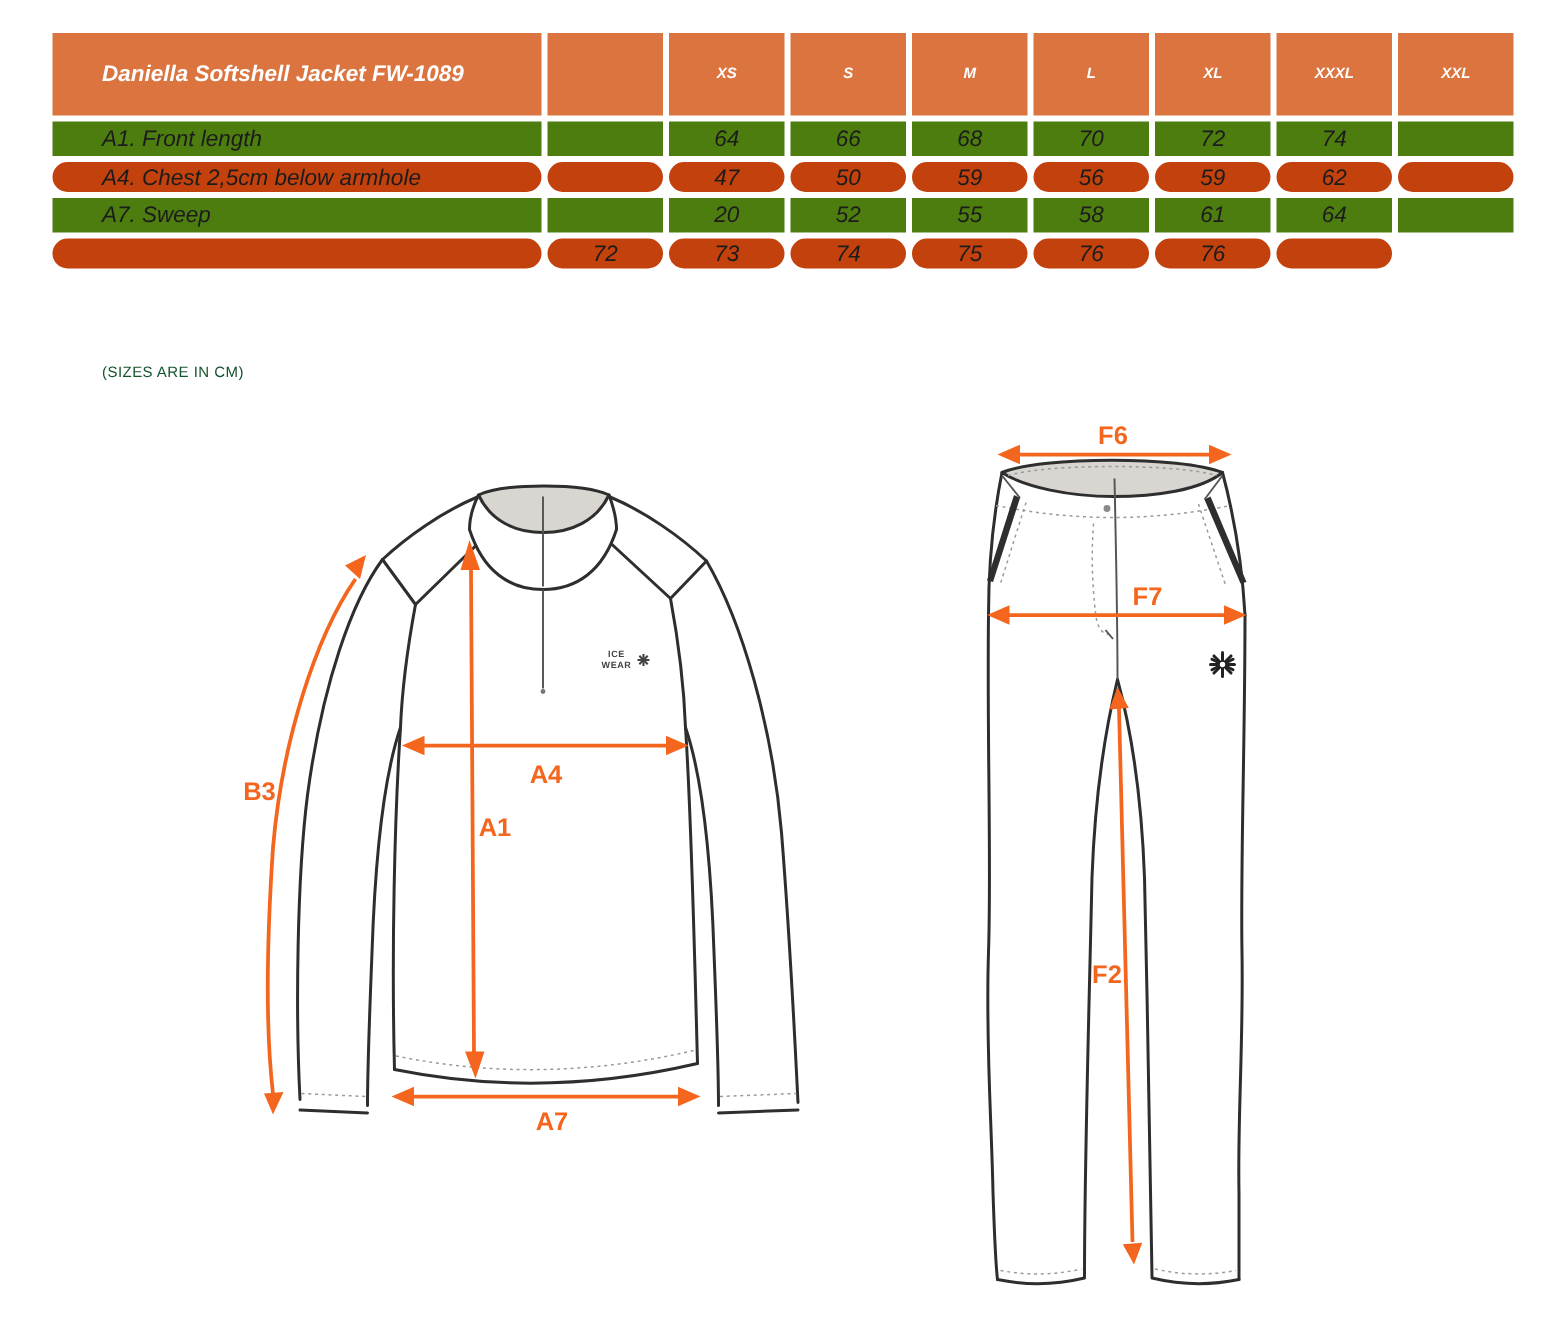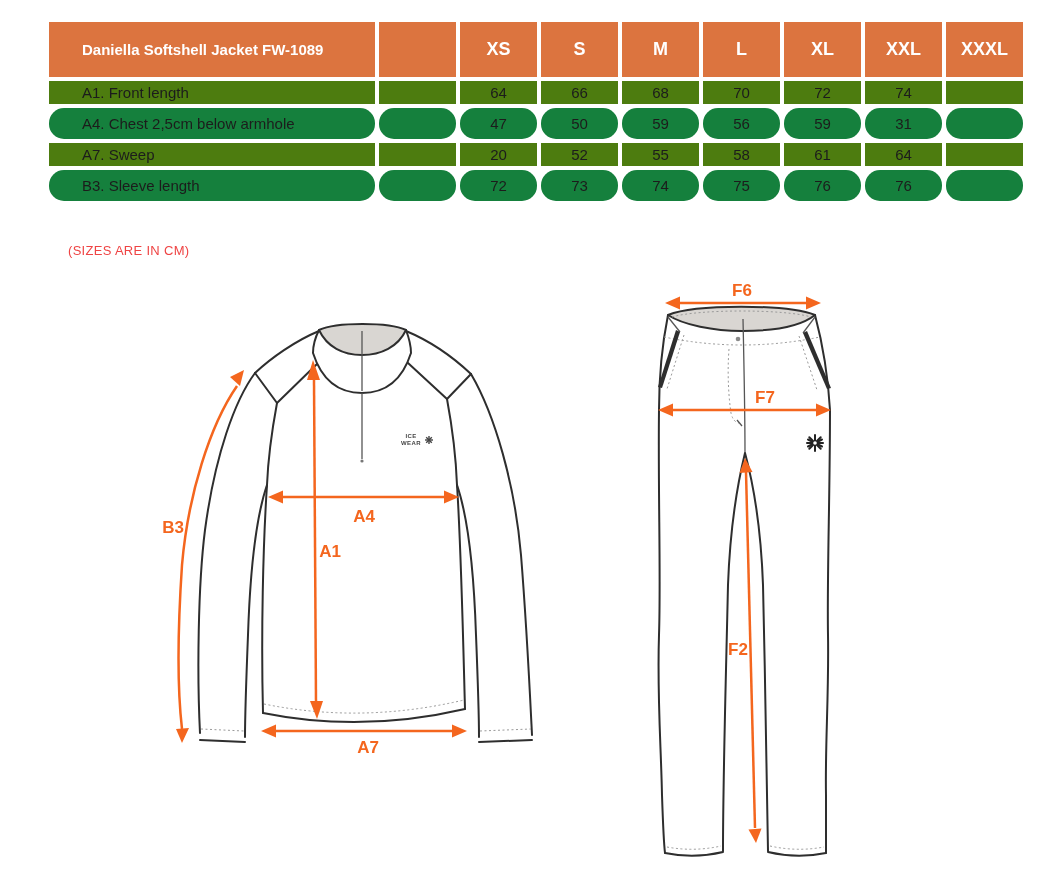--- a/index.html
+++ b/index.html
@@ -1,31 +1,31 @@
 <!DOCTYPE html>
 <html><head>
 <meta charset="utf-8">
 <style>
   html,body{margin:0;padding:0;background:#ffffff;}
   #page{position:relative;width:1039px;height:894px;background:#ffffff;overflow:hidden;
         font-family:"Liberation Sans","DejaVu Sans",sans-serif;}
 
   
-  .size-table{position:absolute;left:49px;top:22px;display:grid;
-              grid-template-columns:326px repeat(8,77px);gap:4px;}
+  .size-table{position:absolute;left:35px;top:22px;display:grid;
+              grid-template-columns:326px repeat(8,77px);gap:4px;font-style:italic;}
   .size-table .c{display:flex;align-items:center;justify-content:center;
                  font-size:15px;color:#1c1c1c;}
-  .size-table .hd{background:#DC743F;color:#ffffff;font-weight:bold;height:55px;font-size:18px;}
+  .size-table .hd{background:#DC743F;color:#ffffff;font-weight:bold;height:55px;font-size:10px;}
   .size-table .ttl{justify-content:flex-start;padding-left:33px;font-size:15px;box-sizing:border-box;}
   .size-table .rowdark{background:#4d7c0f;height:23px;}
-  .size-table .rowlight{background:#15803d;height:31px;border-radius:15px;}
+  .size-table .rowlight{background:#c2410c;height:20px;border-radius:15px;}
   .size-table .lab{justify-content:flex-start;padding-left:33px;box-sizing:border-box;}
 
   
-  .cm-note{position:absolute;left:68px;top:243px;font-size:13px;color:#ef4444;
+  .cm-note{position:absolute;left:68px;top:243px;font-size:10px;color:#14532d;
            letter-spacing:.3px;}
 
   
   .jacket-svg{position:absolute;left:140px;top:285px;}
   .pants-svg{position:absolute;left:615px;top:275px;}
   svg text.meas{font-family:"Liberation Sans","DejaVu Sans",sans-serif;
                 font-size:17px;font-weight:600;fill:#F4661E;}
   svg text.logo{font-family:"Liberation Sans","DejaVu Sans",sans-serif;
                 font-size:6px;font-weight:bold;fill:#444;letter-spacing:.4px;}
   .outline{stroke:#2E2E2E;stroke-width:2;fill:none;stroke-linecap:round;stroke-linejoin:round;}
@@ -42,54 +42,53 @@
 
   <div class="size-table">
 
     <div class="c hd ttl">Daniella Softshell Jacket FW-1089</div>
     <div class="c hd"></div>
     <div class="c hd">XS</div>
     <div class="c hd">S</div>
     <div class="c hd">M</div>
     <div class="c hd">L</div>
     <div class="c hd">XL</div>
+    <div class="c hd">XXXL</div>
     <div class="c hd">XXL</div>
-    <div class="c hd">XXXL</div>
 
     <div class="c rowdark lab">A1. Front length</div>
     <div class="c rowdark"></div>
     <div class="c rowdark">64</div>
     <div class="c rowdark">66</div>
     <div class="c rowdark">68</div>
     <div class="c rowdark">70</div>
     <div class="c rowdark">72</div>
     <div class="c rowdark">74</div>
     <div class="c rowdark"></div>
 
     <div class="c rowlight lab">A4. Chest 2,5cm below armhole</div>
     <div class="c rowlight"></div>
     <div class="c rowlight">47</div>
     <div class="c rowlight">50</div>
     <div class="c rowlight">59</div>
     <div class="c rowlight">56</div>
     <div class="c rowlight">59</div>
-    <div class="c rowlight">31</div>
+    <div class="c rowlight">62</div>
     <div class="c rowlight"></div>
 
     <div class="c rowdark lab">A7. Sweep</div>
     <div class="c rowdark"></div>
     <div class="c rowdark">20</div>
     <div class="c rowdark">52</div>
     <div class="c rowdark">55</div>
     <div class="c rowdark">58</div>
     <div class="c rowdark">61</div>
     <div class="c rowdark">64</div>
     <div class="c rowdark"></div>
 
-    <div class="c rowlight lab">B3. Sleeve length</div>
     <div class="c rowlight"></div>
     <div class="c rowlight">72</div>
     <div class="c rowlight">73</div>
     <div class="c rowlight">74</div>
     <div class="c rowlight">75</div>
     <div class="c rowlight">76</div>
     <div class="c rowlight">76</div>
     <div class="c rowlight"></div>
   </div>
 

